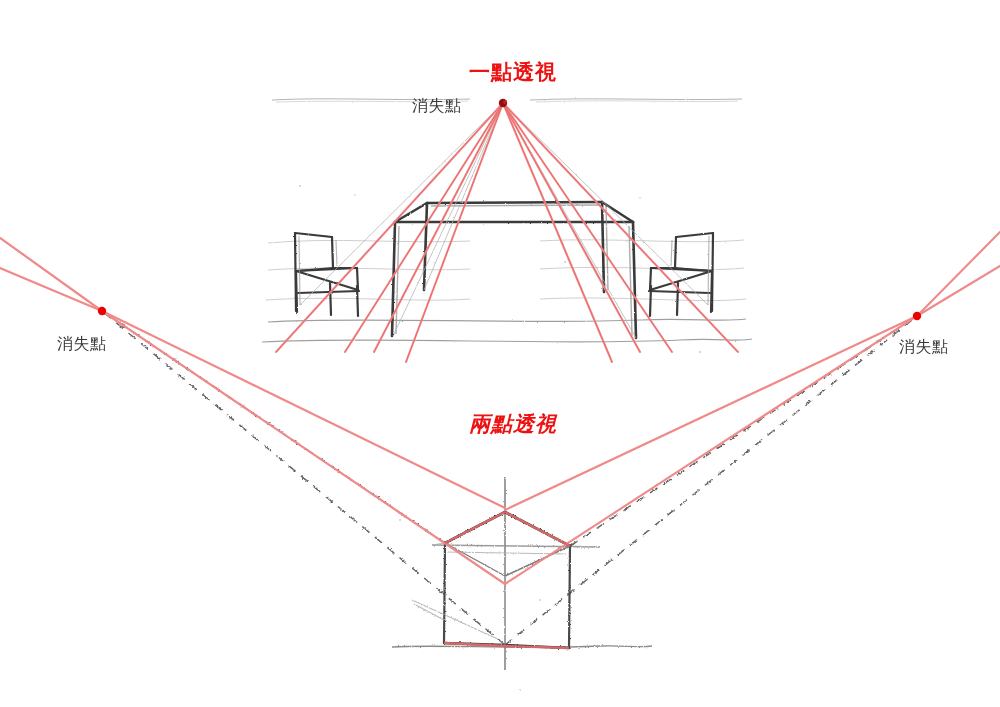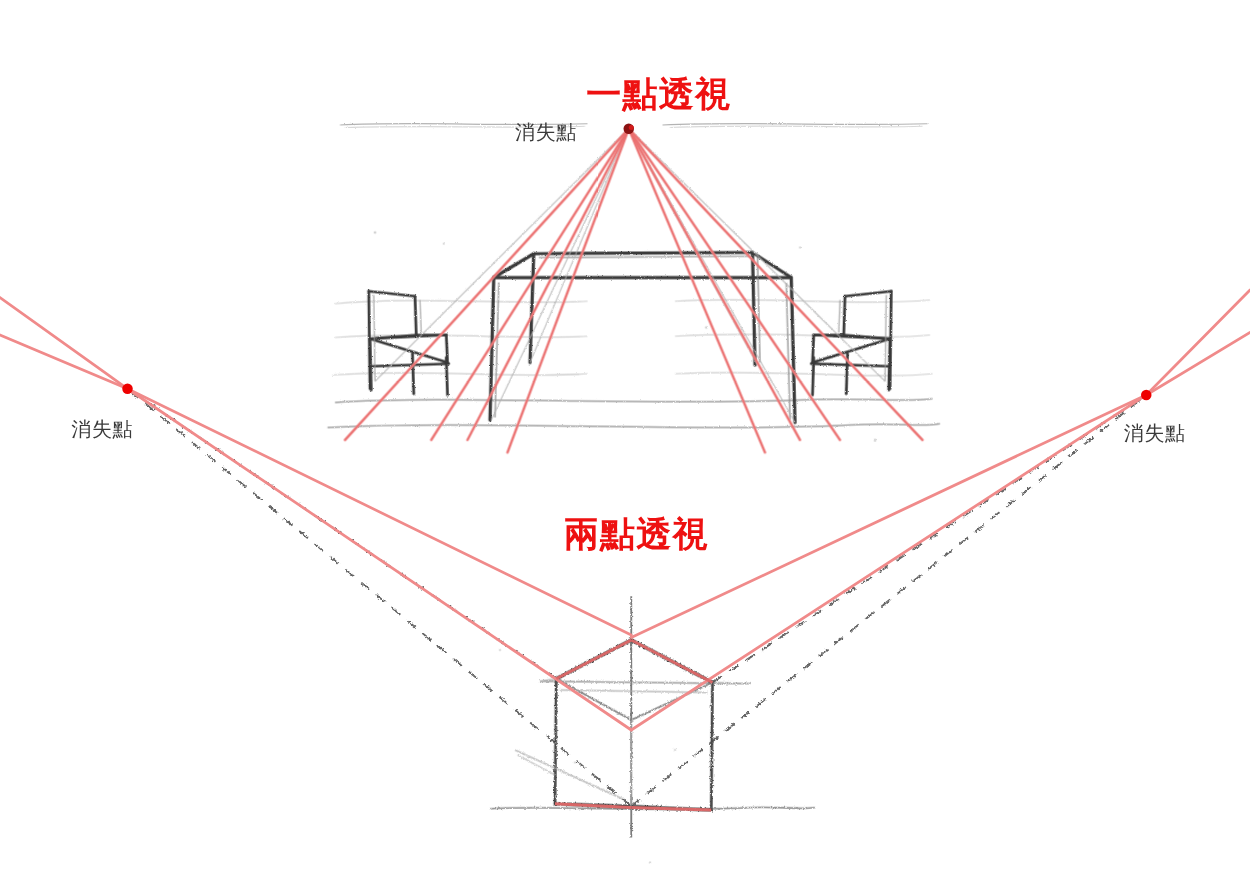--- a/index.html
+++ b/index.html
@@ -24,32 +24,32 @@
     height: 707px;
   }
   .label {
     position: absolute;
     white-space: nowrap;
     line-height: 1;
     user-select: none;
   }
   .title-red {
     color: #ee1111;
-    font-size: 28px;
+    font-size: 21px;
     font-weight: 700;
     letter-spacing: 1px;
   }
   .vp-label {
     color: #3a3a3a;
     font-size: 16px;
     font-weight: 400;
     letter-spacing: 0.5px;
   }
   #title-one   { left: 469px; top: 62px; }
-  #title-two   { left: 451px; top: 414px; }
+  #title-two   { left: 469px; top: 414px; font-style: italic; }
   #vp-center-label { left: 412px; top: 98px; }
   #vp-left-label   { left: 57px;  top: 336px; }
   #vp-right-label  { left: 899px; top: 339px; }
 </style>
 </head>
 <body>
 
 <div id="stage">
 
   <svg id="art" viewBox="0 0 1000 707" xmlns="http://www.w3.org/2000/svg">

